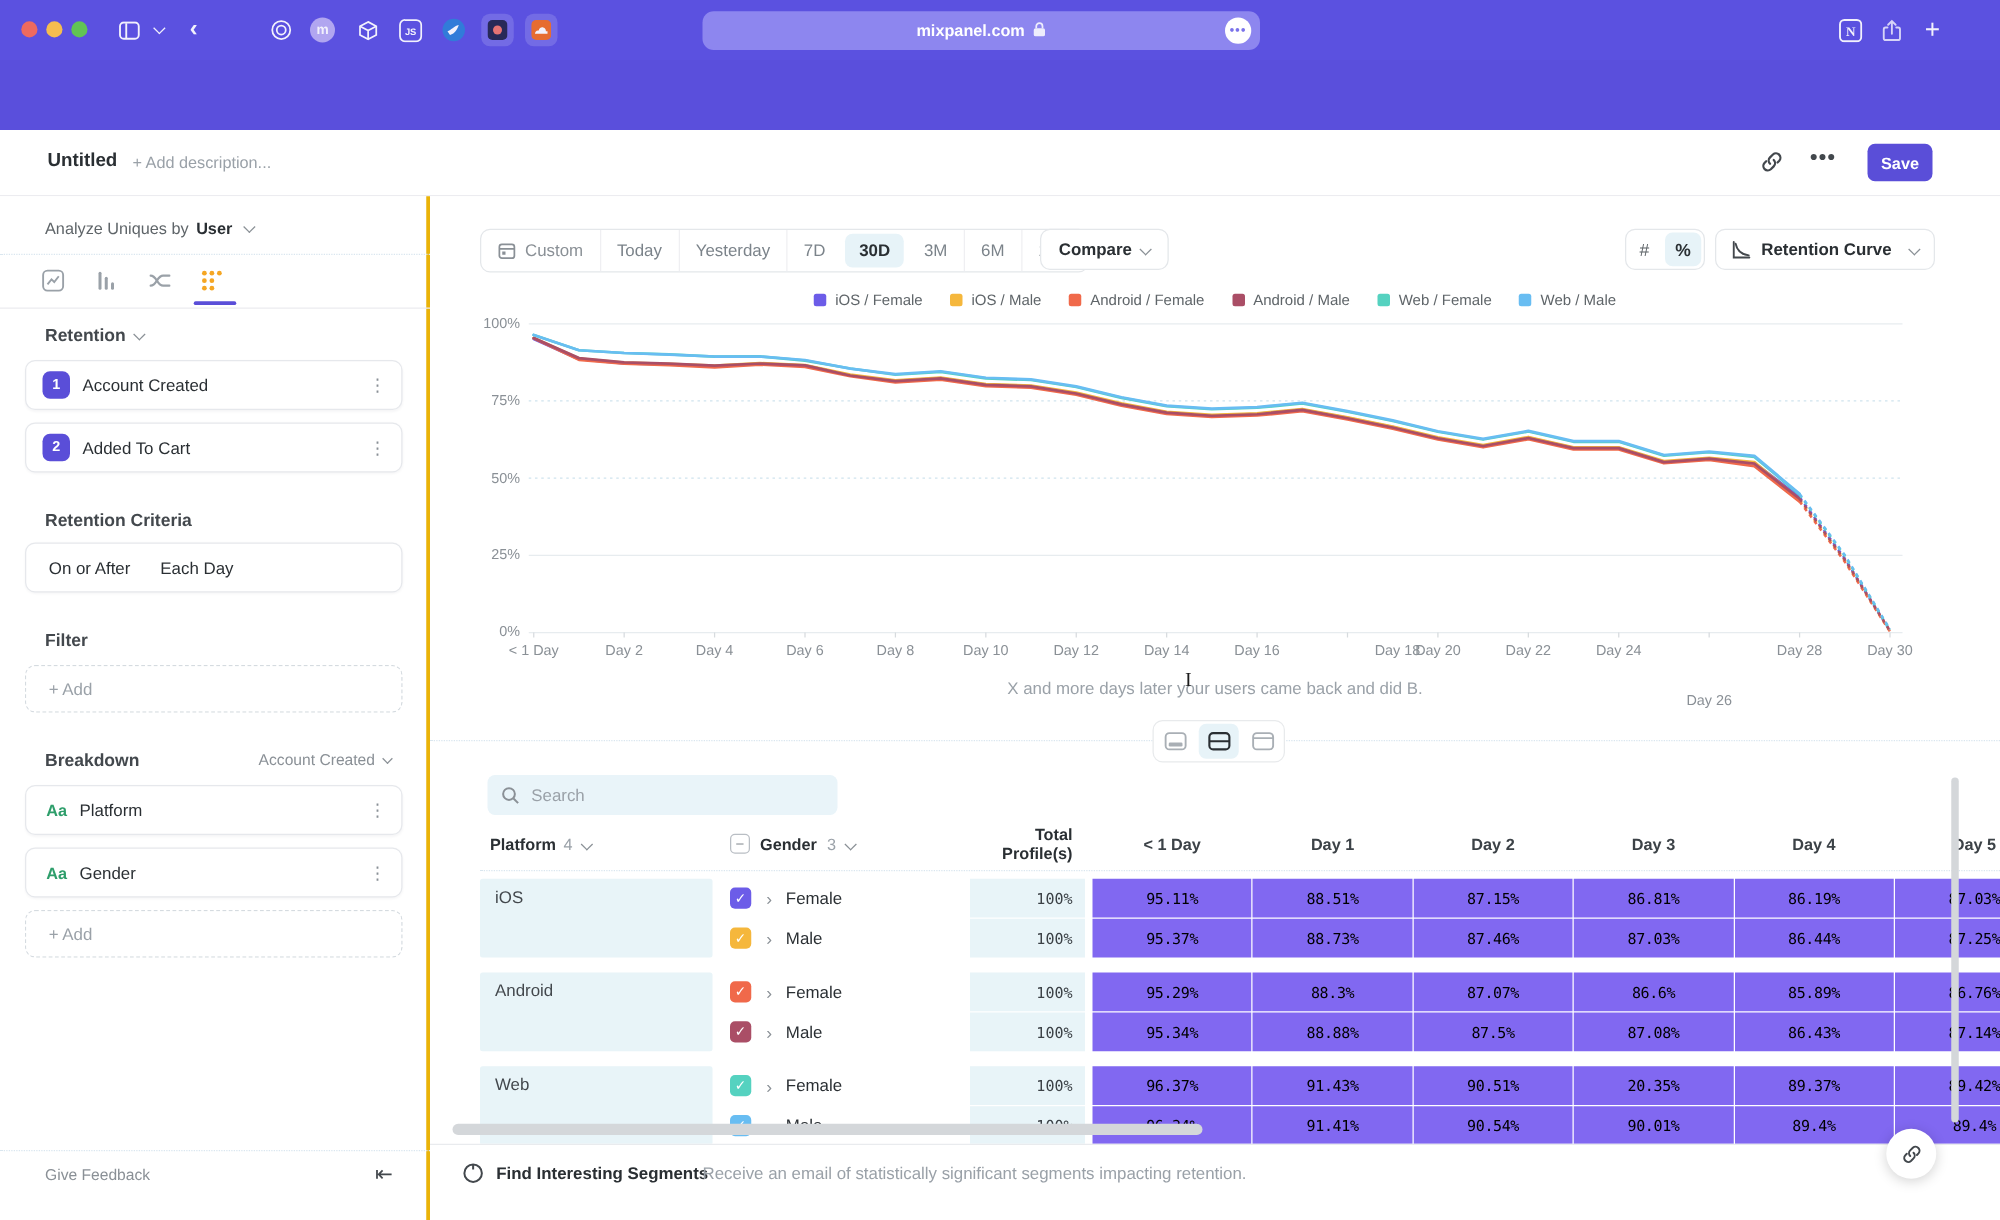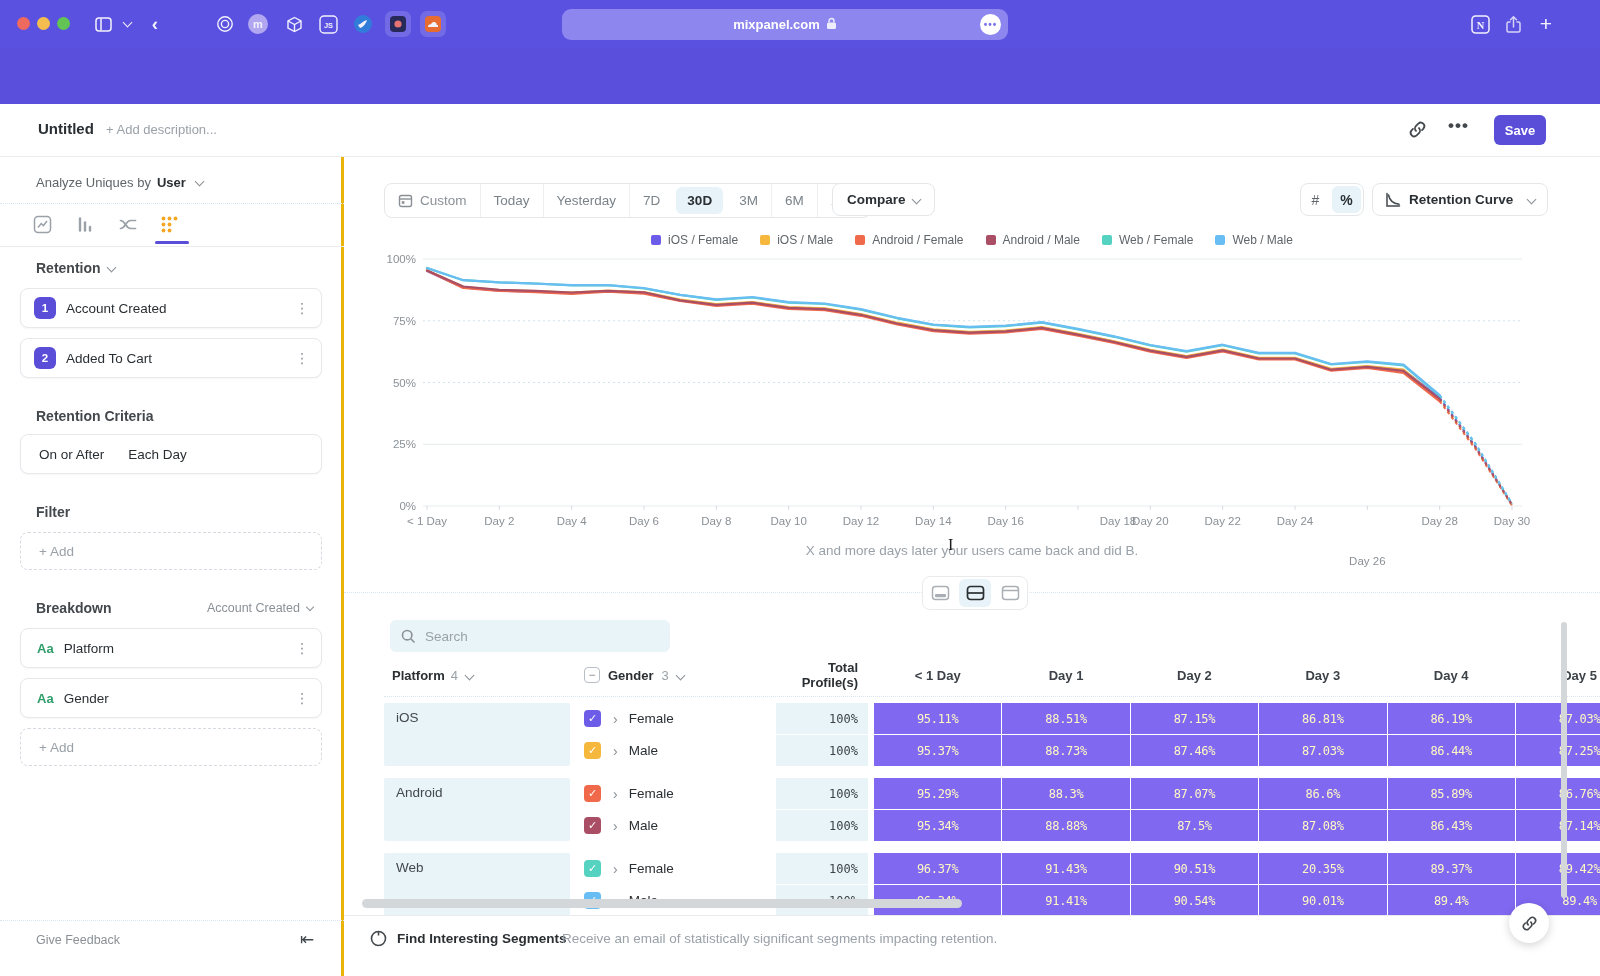--- a/index.html
+++ b/index.html
@@ -113,21 +113,21 @@
   .grp-rows{flex:1;display:flex;flex-direction:column;gap:1px;}
   .t-row{display:flex;height:31px;align-items:stretch;}
   .g-cell{width:186px;margin-left:14px;display:flex;align-items:center;}
   .cbx{width:17px;height:17px;border-radius:4px;display:flex;align-items:center;justify-content:center;
        color:#fff;font-size:11px;cursor:pointer;}
   .g-chev{color:#8a9096;font-size:14px;margin-left:12px;cursor:pointer;}
   .g-lbl{font-size:13.5px;color:#2a2f33;margin-left:11px;}
   .tot-cell{width:92px;margin-left:6px;background:#e8f4f8;display:flex;align-items:center;justify-content:flex-end;
             padding-right:10px;box-sizing:border-box;font-family:"DejaVu Sans Mono",monospace;font-size:12px;color:#3c4247;}
   .val-cells{flex:1;margin-left:6px;display:grid;grid-template-columns:repeat(8,1fr);column-gap:1px;}
-  .vcell{background:#8168f1;color:#fef9c3;display:flex;align-items:center;justify-content:center;
+  .vcell{background:#8168f1;color:#000000;display:flex;align-items:center;justify-content:center;
          font-family:"DejaVu Sans Mono",monospace;font-size:12px;letter-spacing:-.3px;}
   .hscroll{position:absolute;left:18px;top:742px;width:600px;height:9px;border-radius:5px;background:#d4d7da;z-index:4;cursor:pointer;}
   .vscroll{position:absolute;left:1217px;top:465px;width:6px;height:276px;border-radius:3px;background:#d4d7da;z-index:4;cursor:pointer;}
   .m-foot{position:absolute;left:0;top:758px;width:1256px;height:61px;background:#fff;border-top:1px solid #e9ebee;z-index:5;box-sizing:border-box;}
   .mf-icon{position:absolute;left:26px;top:14px;color:#43484d;}
   .mf-title{position:absolute;left:53px;top:15px;font-size:13.5px;font-weight:700;color:#2a2f33;}
   .mf-sub{position:absolute;left:218px;top:15px;font-size:13.5px;color:#9aa1a8;}
   .float-link{position:absolute;left:1165px;top:746px;width:40px;height:40px;border-radius:50%;background:#fff;z-index:6;
               box-shadow:0 2px 10px rgba(0,0,0,.18);display:flex;align-items:center;justify-content:center;color:#43484d;cursor:pointer;}
 </style>

